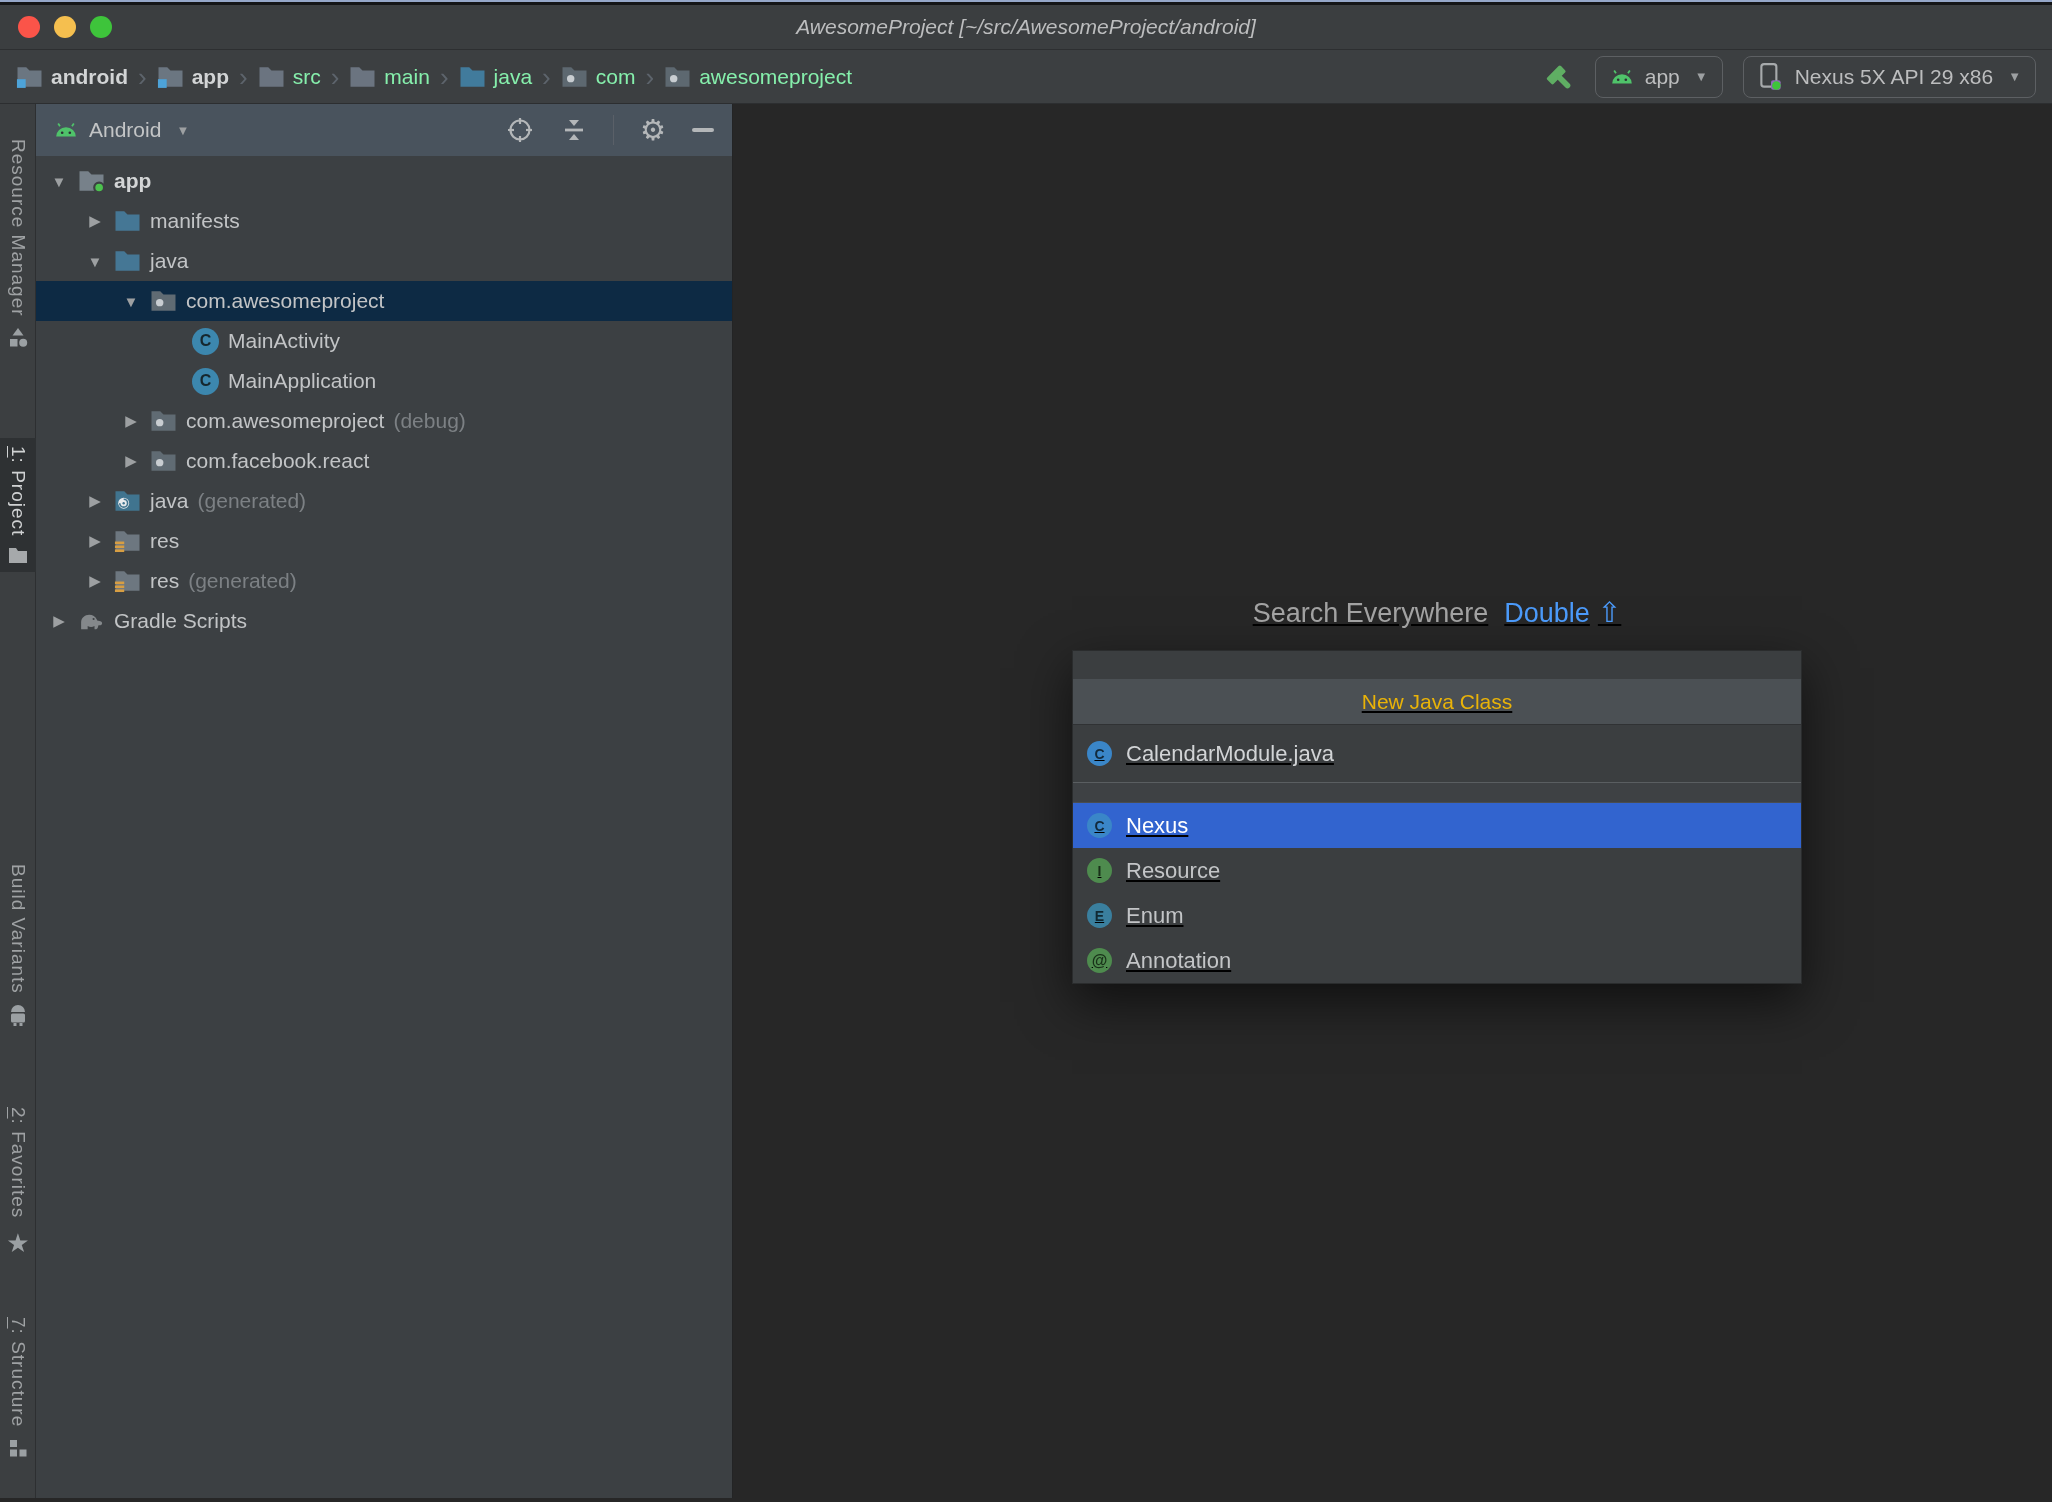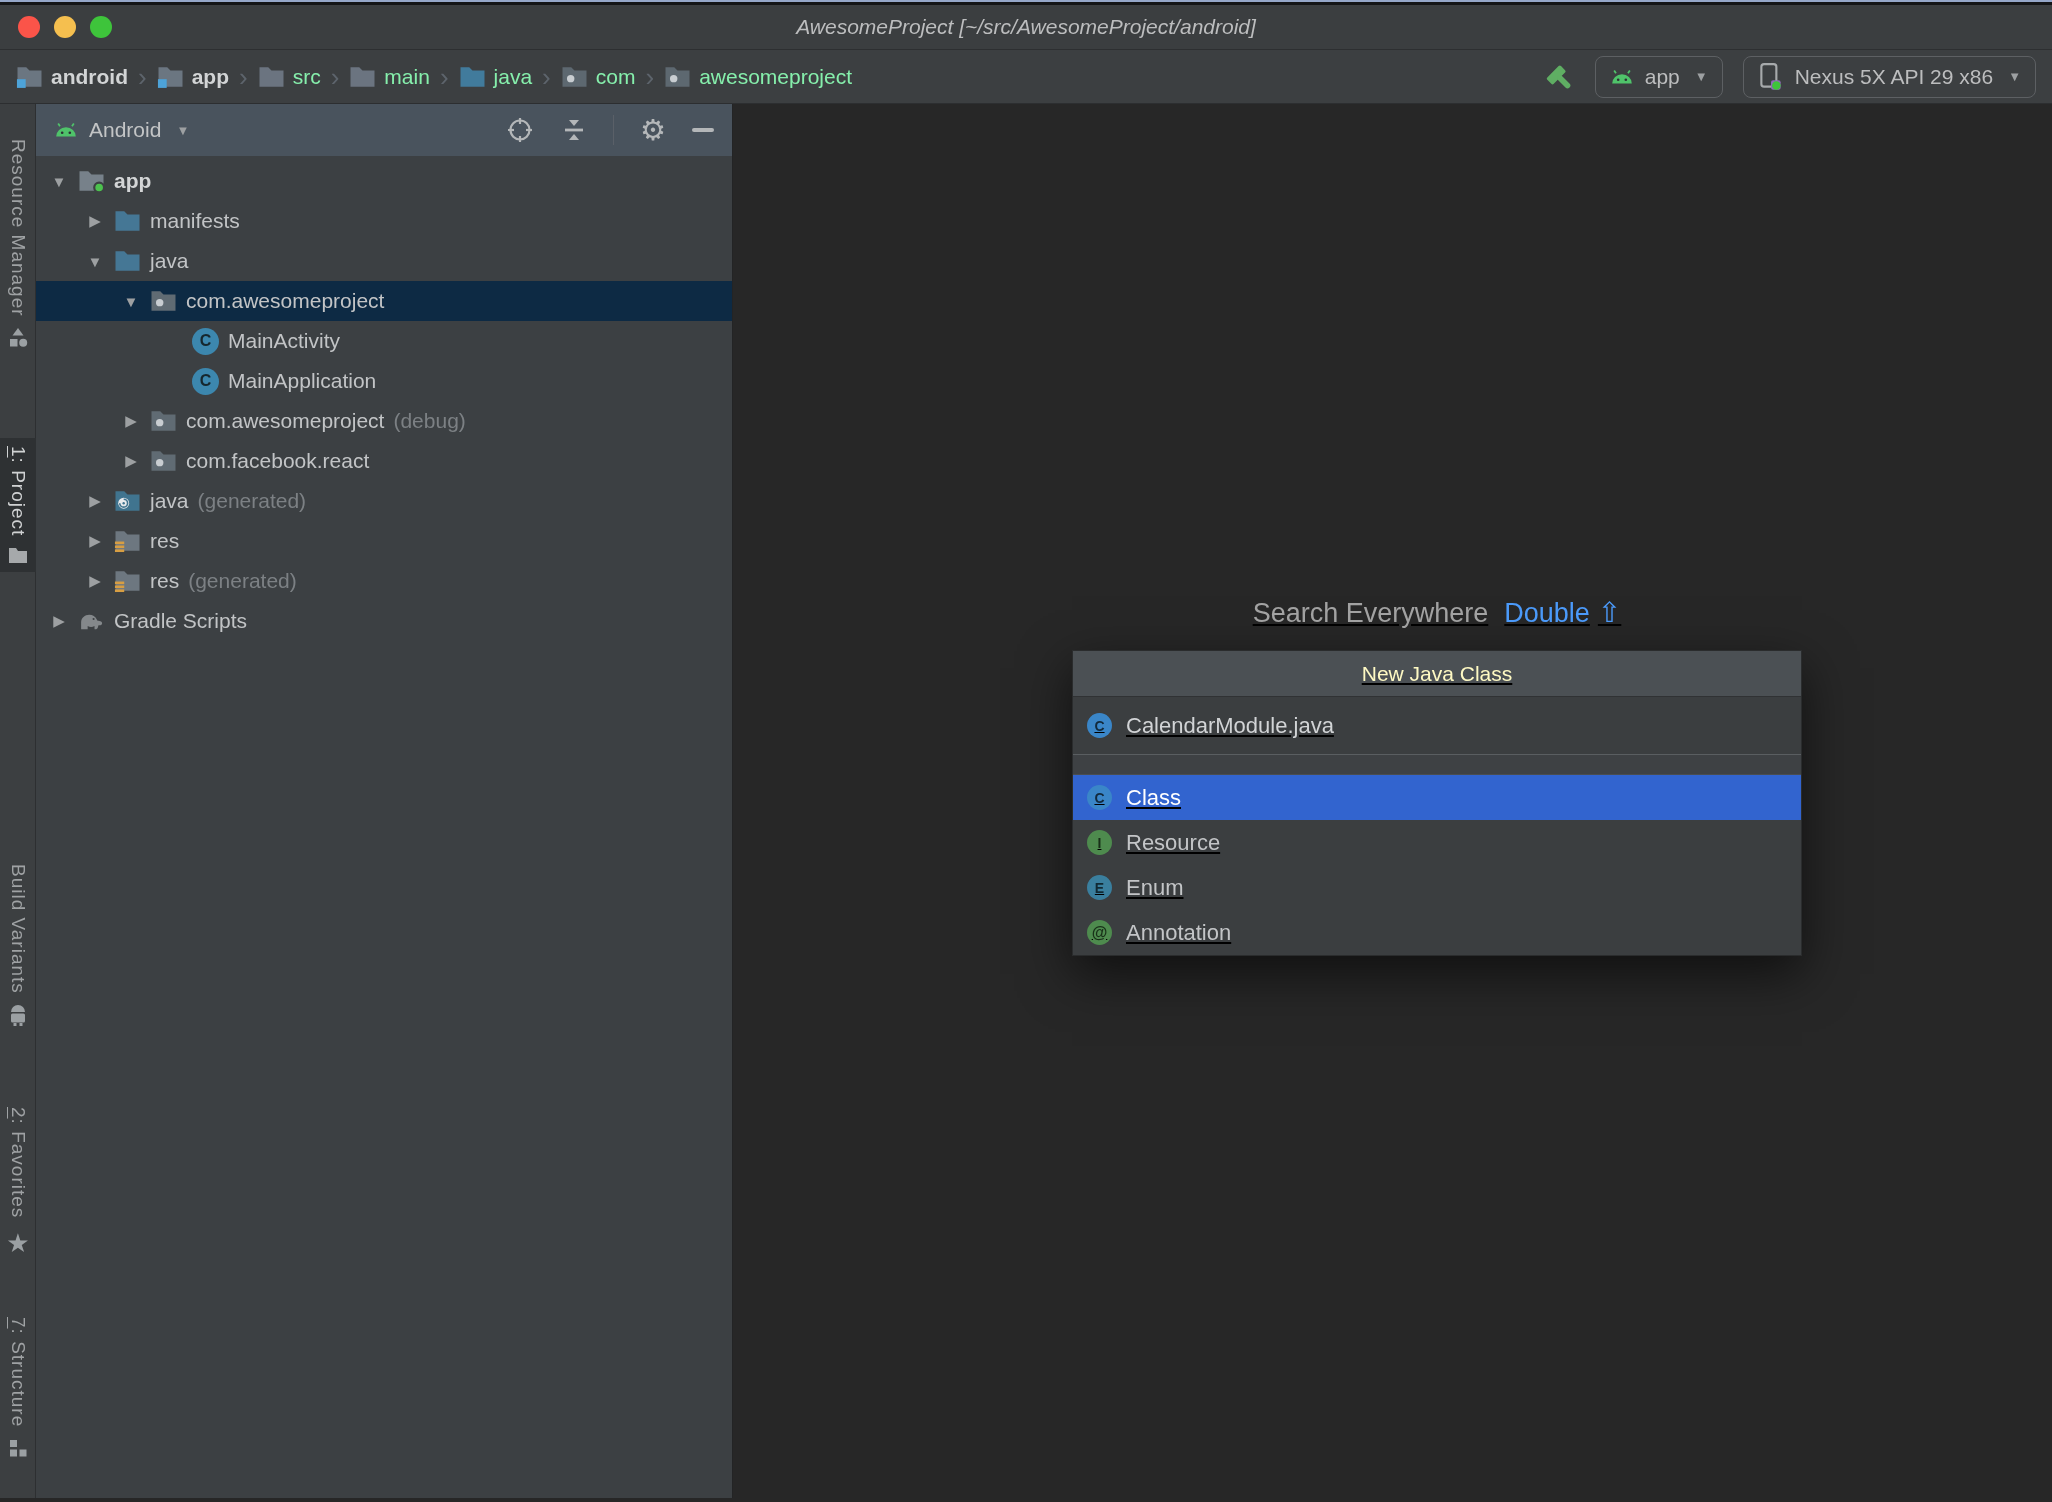--- a/index.html
+++ b/index.html
@@ -66,21 +66,21 @@
   .editor { flex:1; background:#272727; position:relative; }
   .popup-col { position:absolute; left:339px; top:492px; width:730px;text-decoration:underline; }
   .search-hint { text-align:center; font-size:27px; color:#a2a2a2; height:34px; }
   .search-hint .blue { color:#4b9afa; margin-left:16px; }
   .search-hint .key { color:#4b9afa; margin-left:8px; font-size:28px; }
 
   .dialog { margin-top:20px; background:#3b3e40; border:1px solid #2a2c2d;
             box-shadow:0 18px 48px rgba(0,0,0,0.6); }
   .dialog-header { height:46px; background:#4b5054; border-bottom:1px solid #303234;
                    display:flex; align-items:center; justify-content:center;
-                   color:#fef9c3; font-size:21px; }
+                   color:#eab308; font-size:21px;margin-top:28px; }
   .dialog-input { height:58px; display:flex; align-items:center; gap:14px; padding:0 14px;
                   border-bottom:1px solid #5a5e61; color:#d2d4d6; font-size:22px; }
   .dialog-gap { height:20px; background:#3e4144; border-bottom:1px solid #4a4d50; }
   .dlist { padding:0; }
   .dlist-item { height:45px; display:flex; align-items:center; gap:14px; padding:0 14px;
                 font-size:22px; color:#c3c5c7; }
   .dlist-item.selected { background:#3264cf; color:#ffffff; }
   .dicon { width:25px; height:25px; border-radius:50%; display:flex; align-items:center; justify-content:center;
            font-size:14px; font-weight:700; flex:none; }
   .dicon.cls { background:#3a86c8; color:#122a3c; }
@@ -416,21 +416,21 @@
       <div class="dialog">
         <div class="dialog-header">New Java Class</div>
         <div class="dialog-input">
           <span class="dicon cls">C</span>
           <span>CalendarModule.java</span>
         </div>
         <div class="dialog-gap"></div>
         <div class="dlist">
           <div class="dlist-item selected">
             <span class="dicon cls">C</span>
-            <span>Class</span>
+            <span>Nexus</span>
           </div>
           <div class="dlist-item">
             <span class="dicon itf">I</span>
             <span>Resource</span>
           </div>
           <div class="dlist-item">
             <span class="dicon enm">E</span>
             <span>Enum</span>
           </div>
           <div class="dlist-item">

